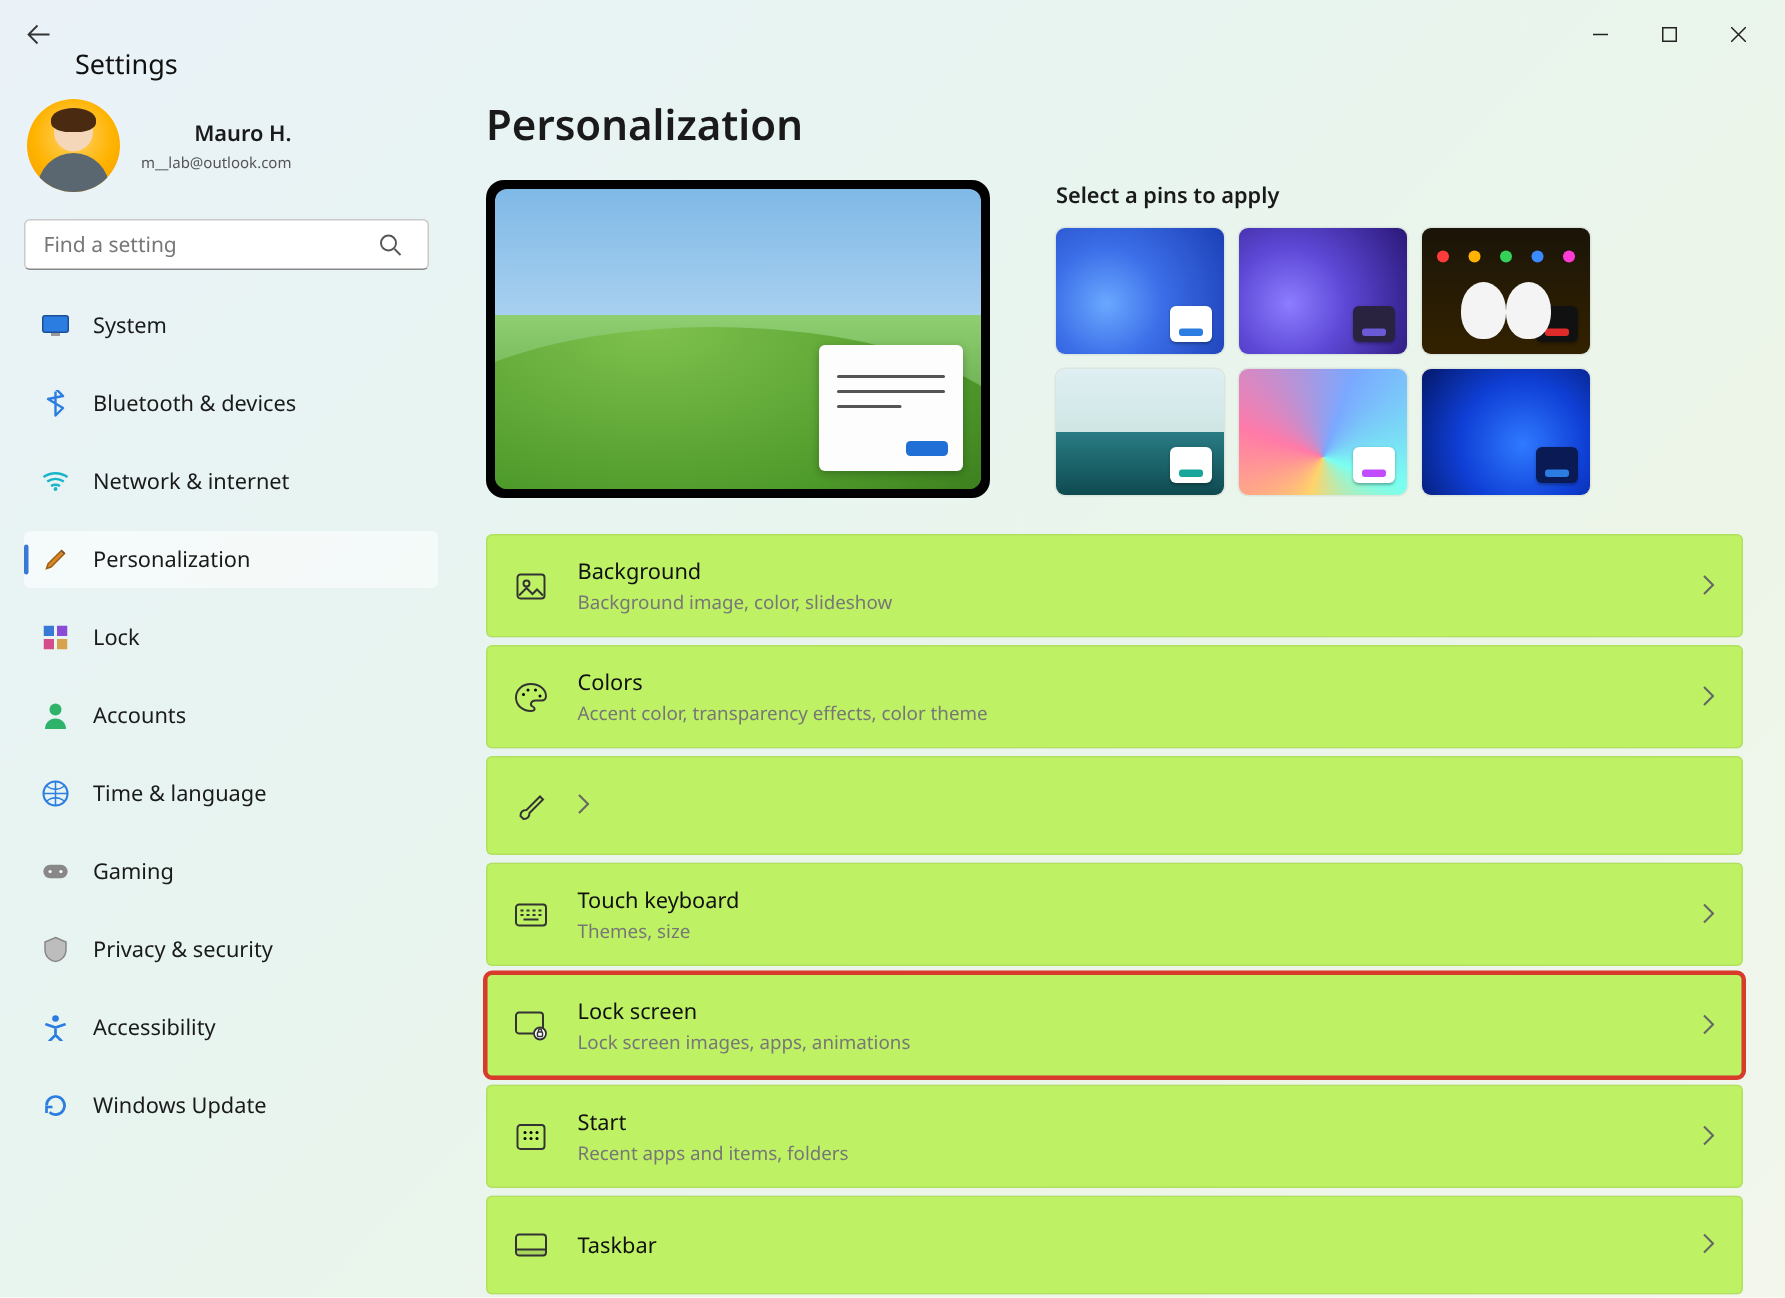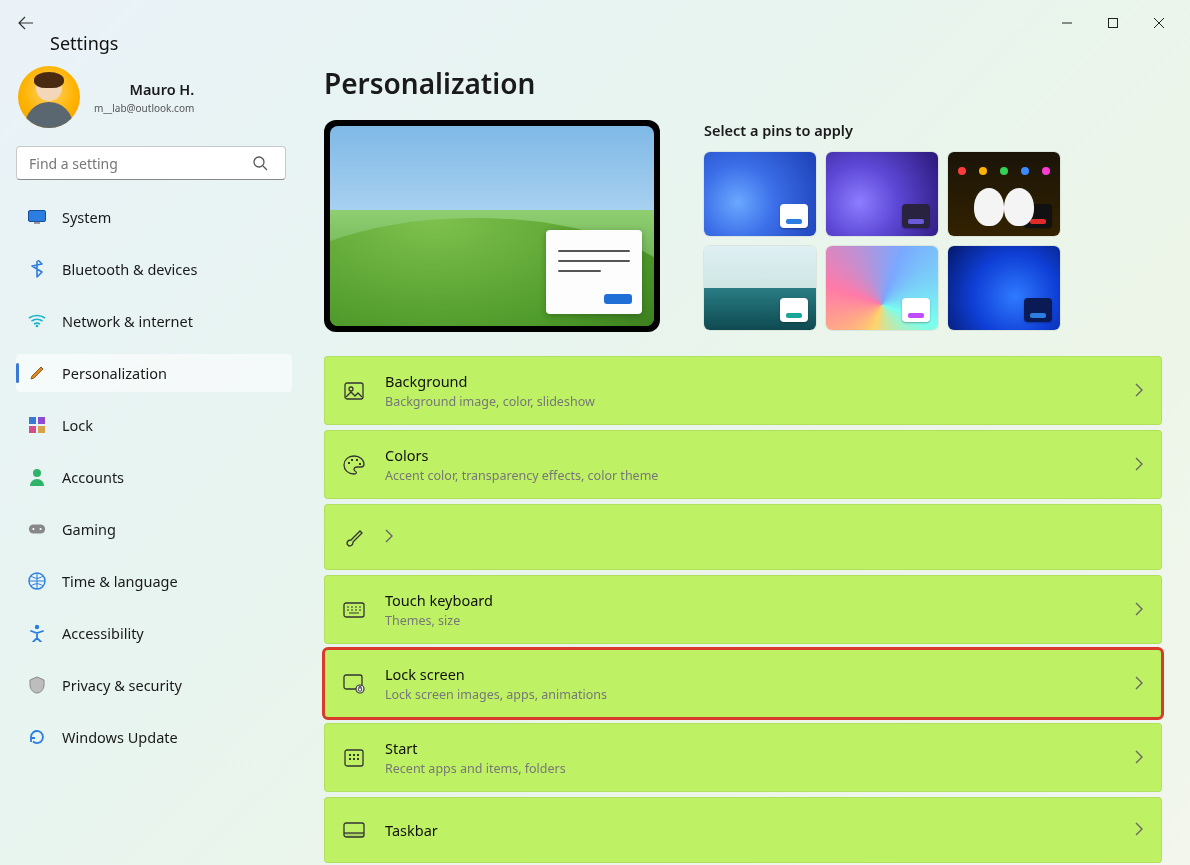--- a/index.html
+++ b/index.html
@@ -248,53 +248,53 @@
         <span class="nav-ic">
             <svg width="16" height="18" viewBox="0 0 16 18">
               <circle cx="8" cy="5" r="4" fill="#2fb36a"></circle>
               <path d="M1 18c0-4 3-7 7-7s7 3 7 7" fill="#2fb36a"></path>
             </svg>
           </span>
         <span>Accounts</span>
       </div>
       <div class="nav-item">
         <span class="nav-ic">
+            <svg width="18" height="18" viewBox="0 0 18 18">
+              <circle cx="9" cy="9" r="8" fill="none" stroke="#2b7de1" stroke-width="1.4"></circle>
+              <path d="M9 1v16M1 9h16M3 4c4 3 8 3 12 0M3 14c4-3 8-3 12 0" fill="none" stroke="#2b7de1" stroke-width="1"></path>
+            </svg>
+          </span>
+        <span>Time &amp; language</span>
+      </div>
+      <div class="nav-item">
+        <span class="nav-ic">
             <svg width="20" height="14" viewBox="0 0 20 14">
               <rect x="1" y="2" width="18" height="10" rx="5" fill="#888"></rect>
               <circle cx="6" cy="7" r="1.2" fill="#fff"></circle>
               <circle cx="14" cy="7" r="1.2" fill="#fff"></circle>
             </svg>
           </span>
         <span>Gaming</span>
       </div>
       <div class="nav-item">
         <span class="nav-ic">
-            <svg width="18" height="18" viewBox="0 0 18 18">
-              <circle cx="9" cy="9" r="8" fill="none" stroke="#2b7de1" stroke-width="1.4"></circle>
-              <path d="M9 1v16M1 9h16M3 4c4 3 8 3 12 0M3 14c4-3 8-3 12 0" fill="none" stroke="#2b7de1" stroke-width="1"></path>
-            </svg>
-          </span>
-        <span>Time &amp; language</span>
+            <svg width="16" height="18" viewBox="0 0 16 18">
+              <path d="M8 1l7 3v5c0 5-4 8-7 8s-7-3-7-8V4z" fill="#bdbdbd" stroke="#888"></path>
+            </svg>
+          </span>
+        <span>Privacy &amp; security</span>
       </div>
       <div class="nav-item">
         <span class="nav-ic">
             <svg width="16" height="18" viewBox="0 0 16 18">
               <circle cx="8" cy="3" r="2.2" fill="#2b7de1"></circle>
               <path d="M2 7l6 2 6-2M8 9v5m-4 4 4-4 4 4" fill="none" stroke="#2b7de1" stroke-width="1.8" stroke-linecap="round"></path>
             </svg>
           </span>
         <span>Accessibility</span>
-      </div>
-      <div class="nav-item">
-        <span class="nav-ic">
-            <svg width="16" height="18" viewBox="0 0 16 18">
-              <path d="M8 1l7 3v5c0 5-4 8-7 8s-7-3-7-8V4z" fill="#bdbdbd" stroke="#888"></path>
-            </svg>
-          </span>
-        <span>Privacy &amp; security</span>
       </div>
       <div class="nav-item">
         <span class="nav-ic">
             <svg width="18" height="18" viewBox="0 0 18 18">
               <path d="M3 9a6 6 0 1 1 2 4.5" fill="none" stroke="#2b7de1" stroke-width="1.8"></path>
               <path d="M3 14v-4h4" fill="none" stroke="#2b7de1" stroke-width="1.8"></path>
             </svg>
           </span>
         <span>Windows Update</span>
       </div>

